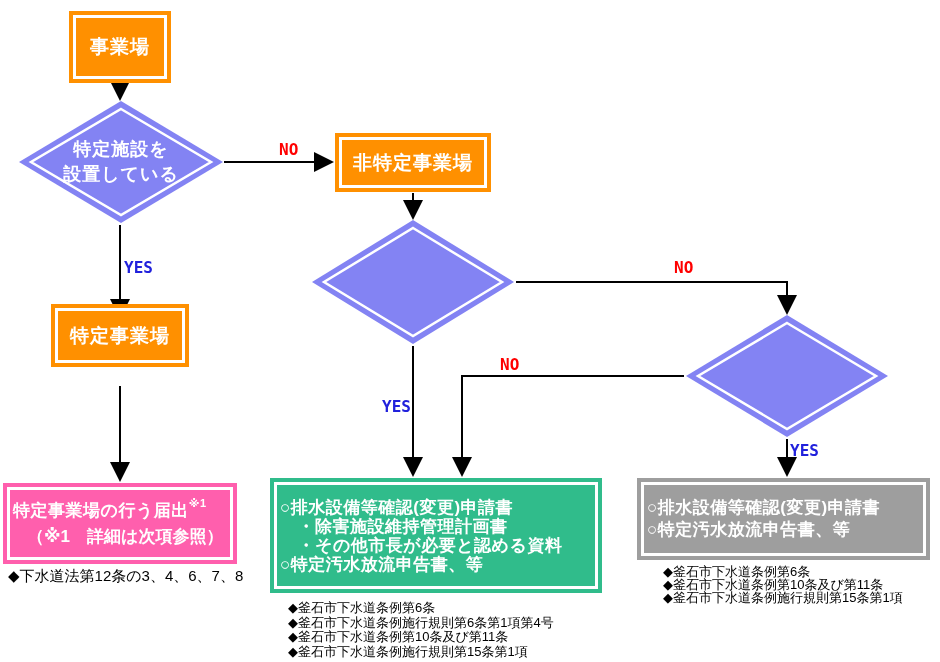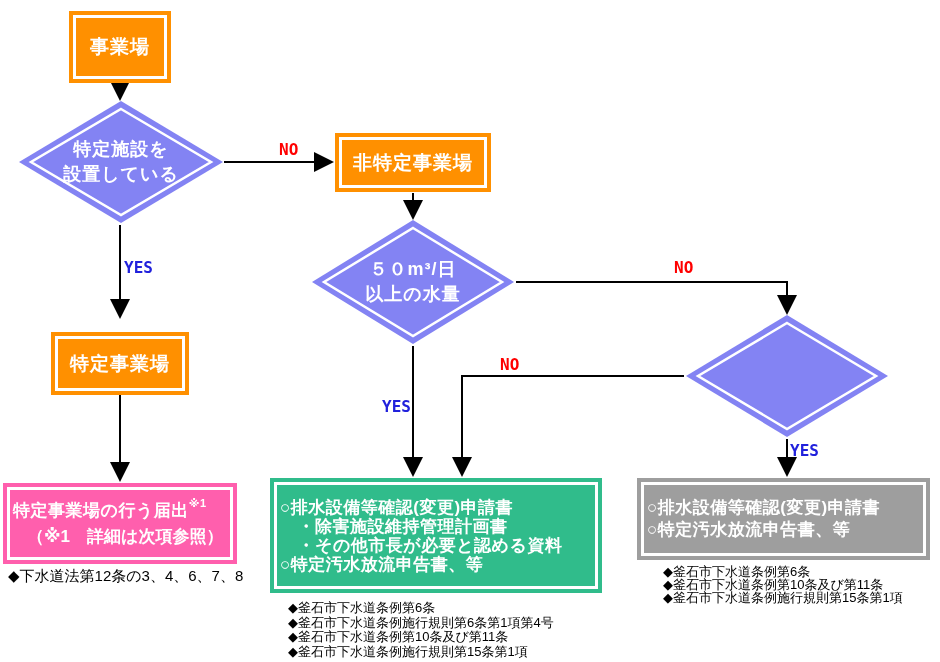--- a/index.html
+++ b/index.html
@@ -79,26 +79,22 @@
   </div>
 
   <div class="pbox orange" style="left:335px;top:133px;width:156px;height:59px;">
     <span class="blabel">非特定事業場</span>
   </div>
 
   <svg class="diamond" style="left:312px;top:220px;" width="202" height="124">
     <polygon points="101,0 202,62 101,124 0,62" fill="#8383F3"></polygon>
     <polygon points="101,8 190,62 101,116 12,62" fill="none" stroke="#fff" stroke-width="2.5"></polygon>
   </svg>
-  <div class="dtext" style="left:312px;top:220px;width:202px;height:124px;">
-    <div>５０m³/日</div>
-    <div>以上の水量</div>
-  </div>
 
-  <div class="pbox orange" style="left:51px;top:332px;width:138px;height:63px;">
+  <div class="pbox orange" style="left:51px;top:304px;width:138px;height:63px;">
     <span class="blabel">特定事業場</span>
   </div>
 
   <svg class="diamond" style="left:686px;top:315px;" width="202" height="122">
     <polygon points="101,0 202,61 101,122 0,61" fill="#8383F3"></polygon>
     <polygon points="101,8 190,61 101,114 12,61" fill="none" stroke="#fff" stroke-width="2.5"></polygon>
   </svg>
 
   <div class="pbox pinkbg" style="left:3px;top:483px;width:234px;height:81px;justify-content:center;">
     <div class="pink-content">

